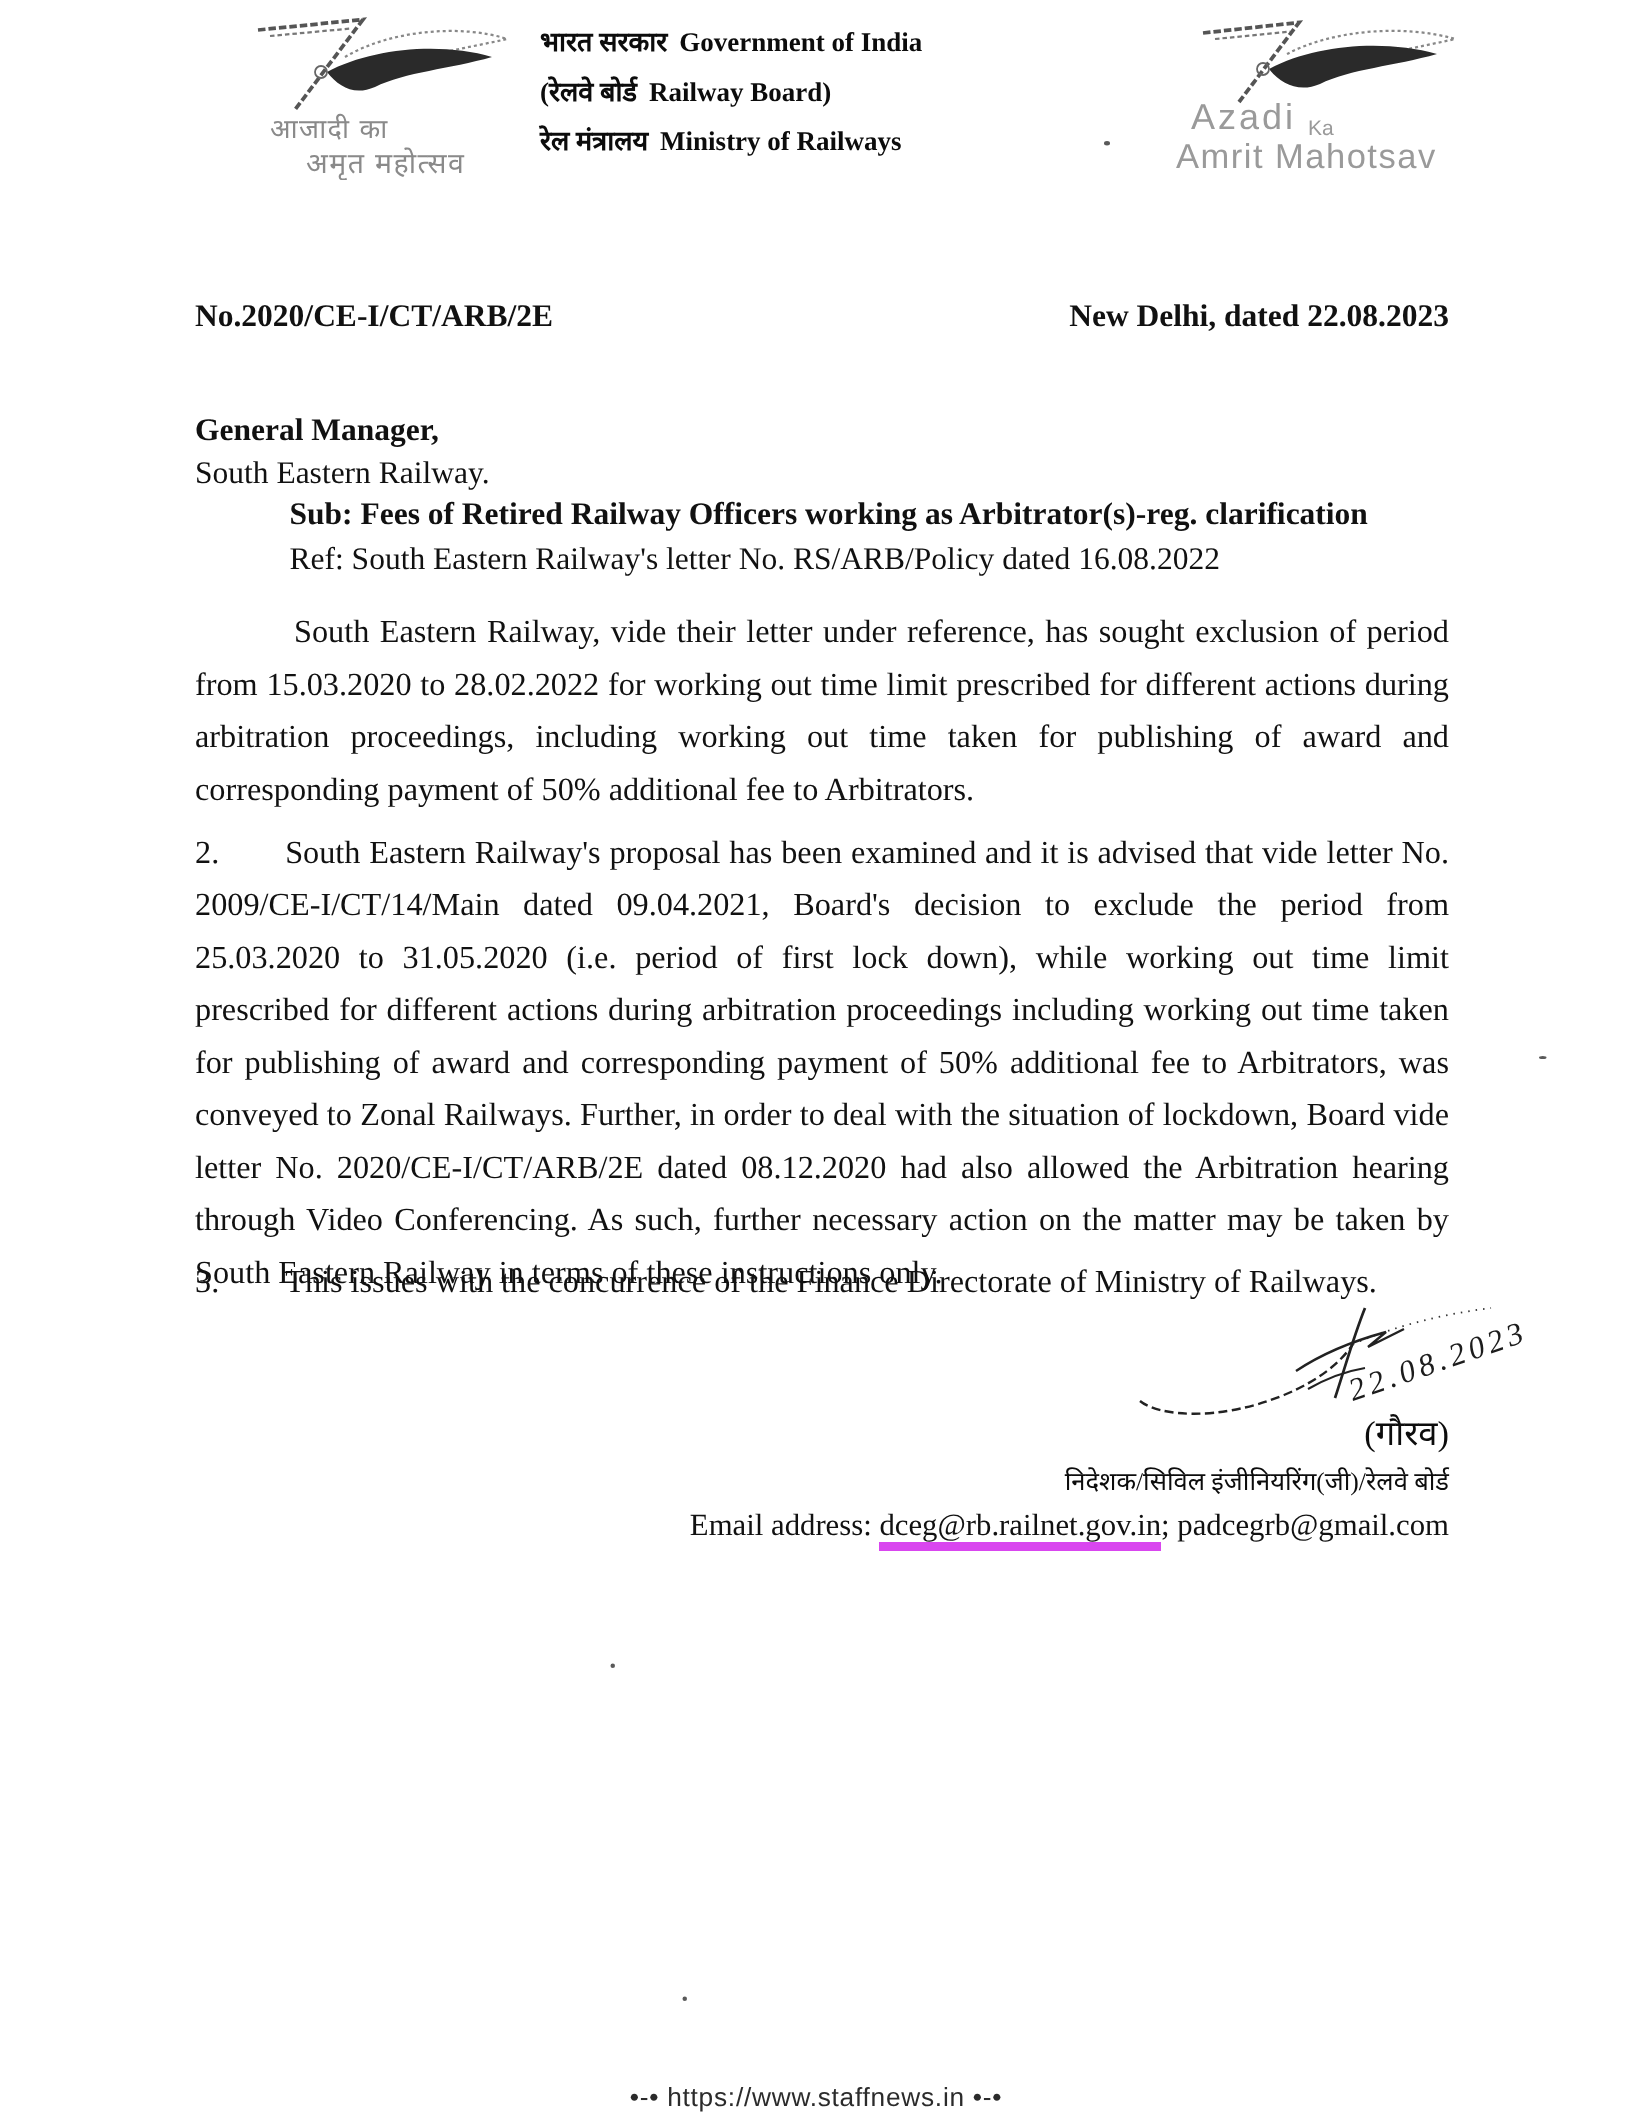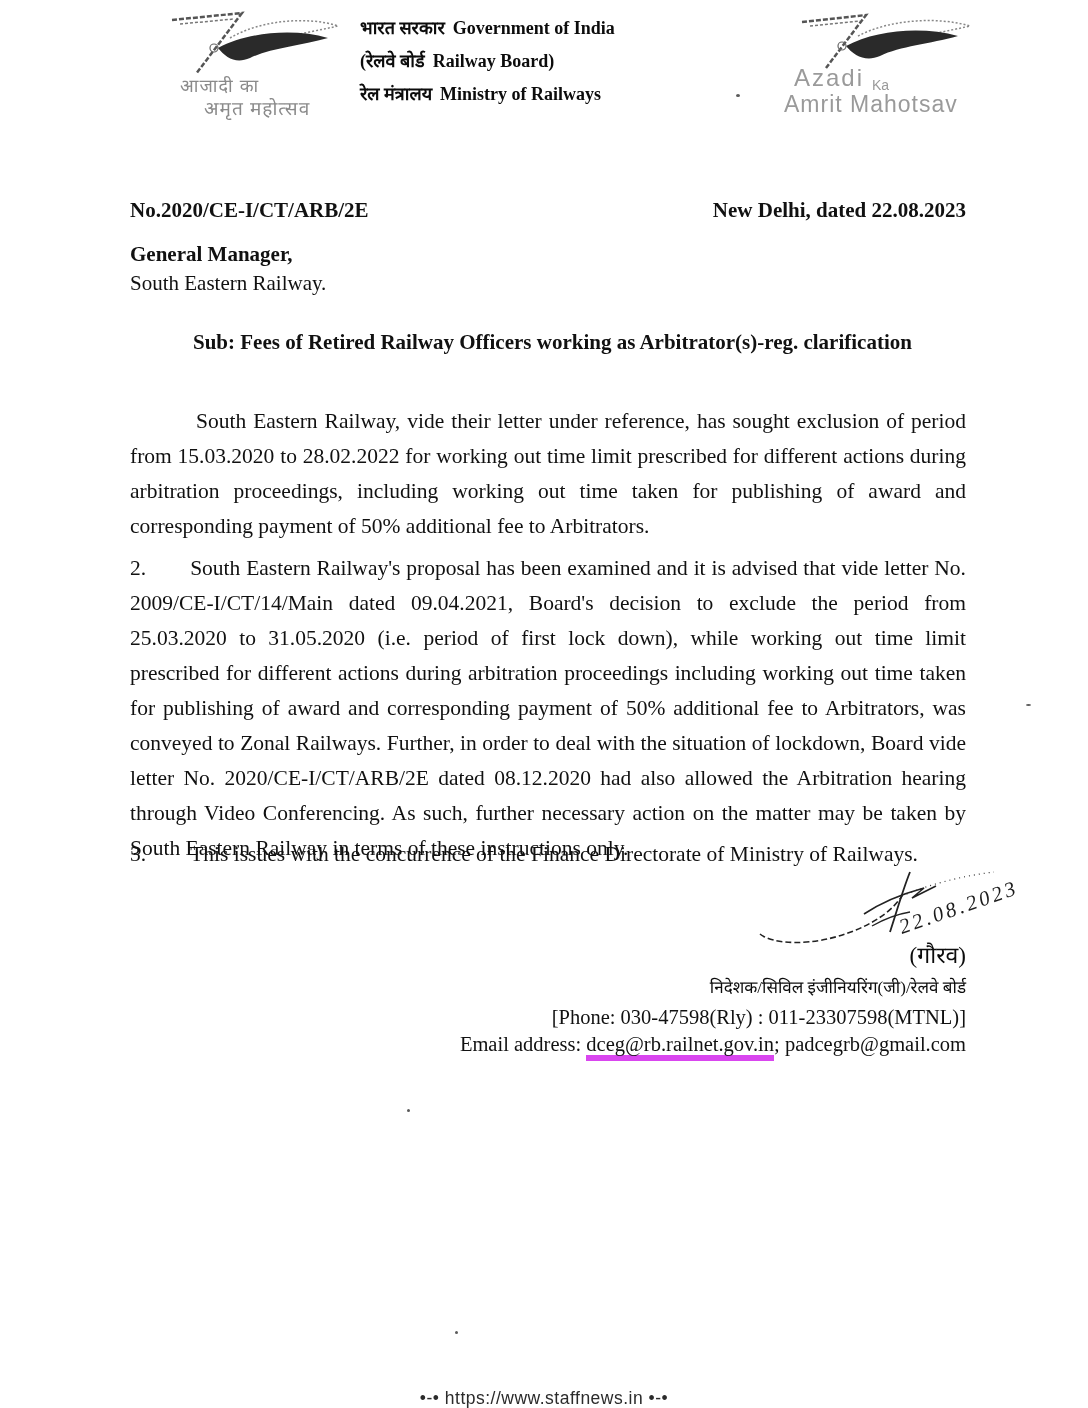--- a/index.html
+++ b/index.html
@@ -19,21 +19,21 @@
     position:absolute;left:360px;top:12px;width:420px;
     font-weight:bold;font-size:18px;line-height:33px;
     color:#0c0c0c;
   }
   .hdr-center .hi{margin-right:8px;}
   
   .refline{position:absolute;left:130px;top:166px;width:836px;font-weight:bold;font-size:21px;margin-top:32px;}
   .refline .placedate{position:absolute;right:0;top:0;}
   
   .addressee{position:absolute;left:130px;top:240px;font-size:21px;line-height:29px;}
-  .addressee .l1{font-weight:bold;}
+  .addressee .l1{font-weight:bold;margin-top:32px;}
   
   .subject{position:absolute;left:193px;top:327px;width:780px;font-size:21px;line-height:30px;}
   .subject .sub{font-weight:bold;}
   
   .bodypara{
     position:absolute;left:130px;width:836px;
     font-size:21.5px;line-height:35px;
     text-align:justify;
   }
   .para1{top:404px;text-indent:66px;}
@@ -105,20 +105,21 @@
     <span class="placedate">New Delhi, dated  22.08.2023</span>
   </div>
 
   <div class="addressee">
     <div class="l1">General Manager,</div>
     <div class="l2">South Eastern Railway.</div>
   </div>
 
   <div class="subject">
     <div class="sub">Sub: Fees of Retired Railway Officers working as Arbitrator(s)-reg. clarification</div>
+    <div class="ref">Ref:  South Eastern Railway's letter No. RS/ARB/Policy dated 16.08.2022</div>
   </div>
 
   <div class="bodypara para1">South Eastern Railway, vide their letter under reference, has sought exclusion of period from 15.03.2020 to 28.02.2022 for working out time limit prescribed for different actions during arbitration proceedings, including working out time taken for publishing of award and corresponding payment of 50% additional fee to Arbitrators.</div>
 
   <div class="bodypara para2">
     <span>2.</span><span class="tab"></span><span>South Eastern Railway's proposal has been examined and it is advised that vide letter No. 2009/CE-I/CT/14/Main dated 09.04.2021, Board's decision to exclude the period from 25.03.2020 to 31.05.2020 (i.e. period of first lock down), while working out time limit prescribed for different actions during arbitration proceedings including working out time taken for publishing of award and corresponding payment of 50% additional fee to Arbitrators, was conveyed to Zonal Railways. Further, in order to deal with the situation of lockdown, Board vide letter No. 2020/CE-I/CT/ARB/2E dated 08.12.2020 had also allowed the Arbitration hearing through Video Conferencing.  As such, further necessary action on the matter may be taken by South Eastern Railway in terms of these instructions only.</span>
   </div>
 
   <div class="bodypara para3">
     <span>3.</span><span class="tab"></span><span>This issues with the concurrence of the Finance Directorate of Ministry of Railways.</span>
@@ -129,21 +130,20 @@
     <path d="M150,28 C178,16 210,8 242,4" fill="none" stroke="#333" stroke-width="1.2" stroke-dasharray="1 4"></path>
     <path d="M158,4 C150,24 144,46 138,64" fill="none" stroke="#222" stroke-width="1.8"></path>
     <path d="M112,46 C130,34 150,26 172,20 L160,30 L184,18" fill="none" stroke="#222" stroke-width="1.6"></path>
     <path d="M120,58 C134,50 146,46 158,44" fill="none" stroke="#222" stroke-width="1.4"></path>
     <text transform="translate(150,66) rotate(-19)" font-size="21" font-style="italic" letter-spacing="3" fill="#1c1c1c" font-family="Liberation Serif, DejaVu Serif, serif">22.08.2023</text>
   </svg>
 
   <div class="sig-block">
     <div class="sig-name">(गौरव)</div>
     <div class="sig-desig">निदेशक/सिविल इंजीनियरिंग(जी)/रेलवे बोर्ड</div>
-    <div class="sig-phone">[Phone: 030-47598(Rly) : 011-23307598(MTNL)]</div>
     <div class="sig-email">
       <span>Email address: </span><span class="u">dceg@rb.railnet.gov.in</span><span>; </span><span>padcegrb@gmail.com</span>
     </div>
   </div>
 
   <div class="speck" style="left:736px;top:94px;width:4px;height:3px;"></div>
   <div class="speck" style="left:1026px;top:704px;width:5px;height:2px;"></div>
   <div class="speck" style="left:407px;top:1109px;width:3px;height:3px;"></div>
   <div class="speck" style="left:455px;top:1331px;width:3px;height:3px;"></div>
 

